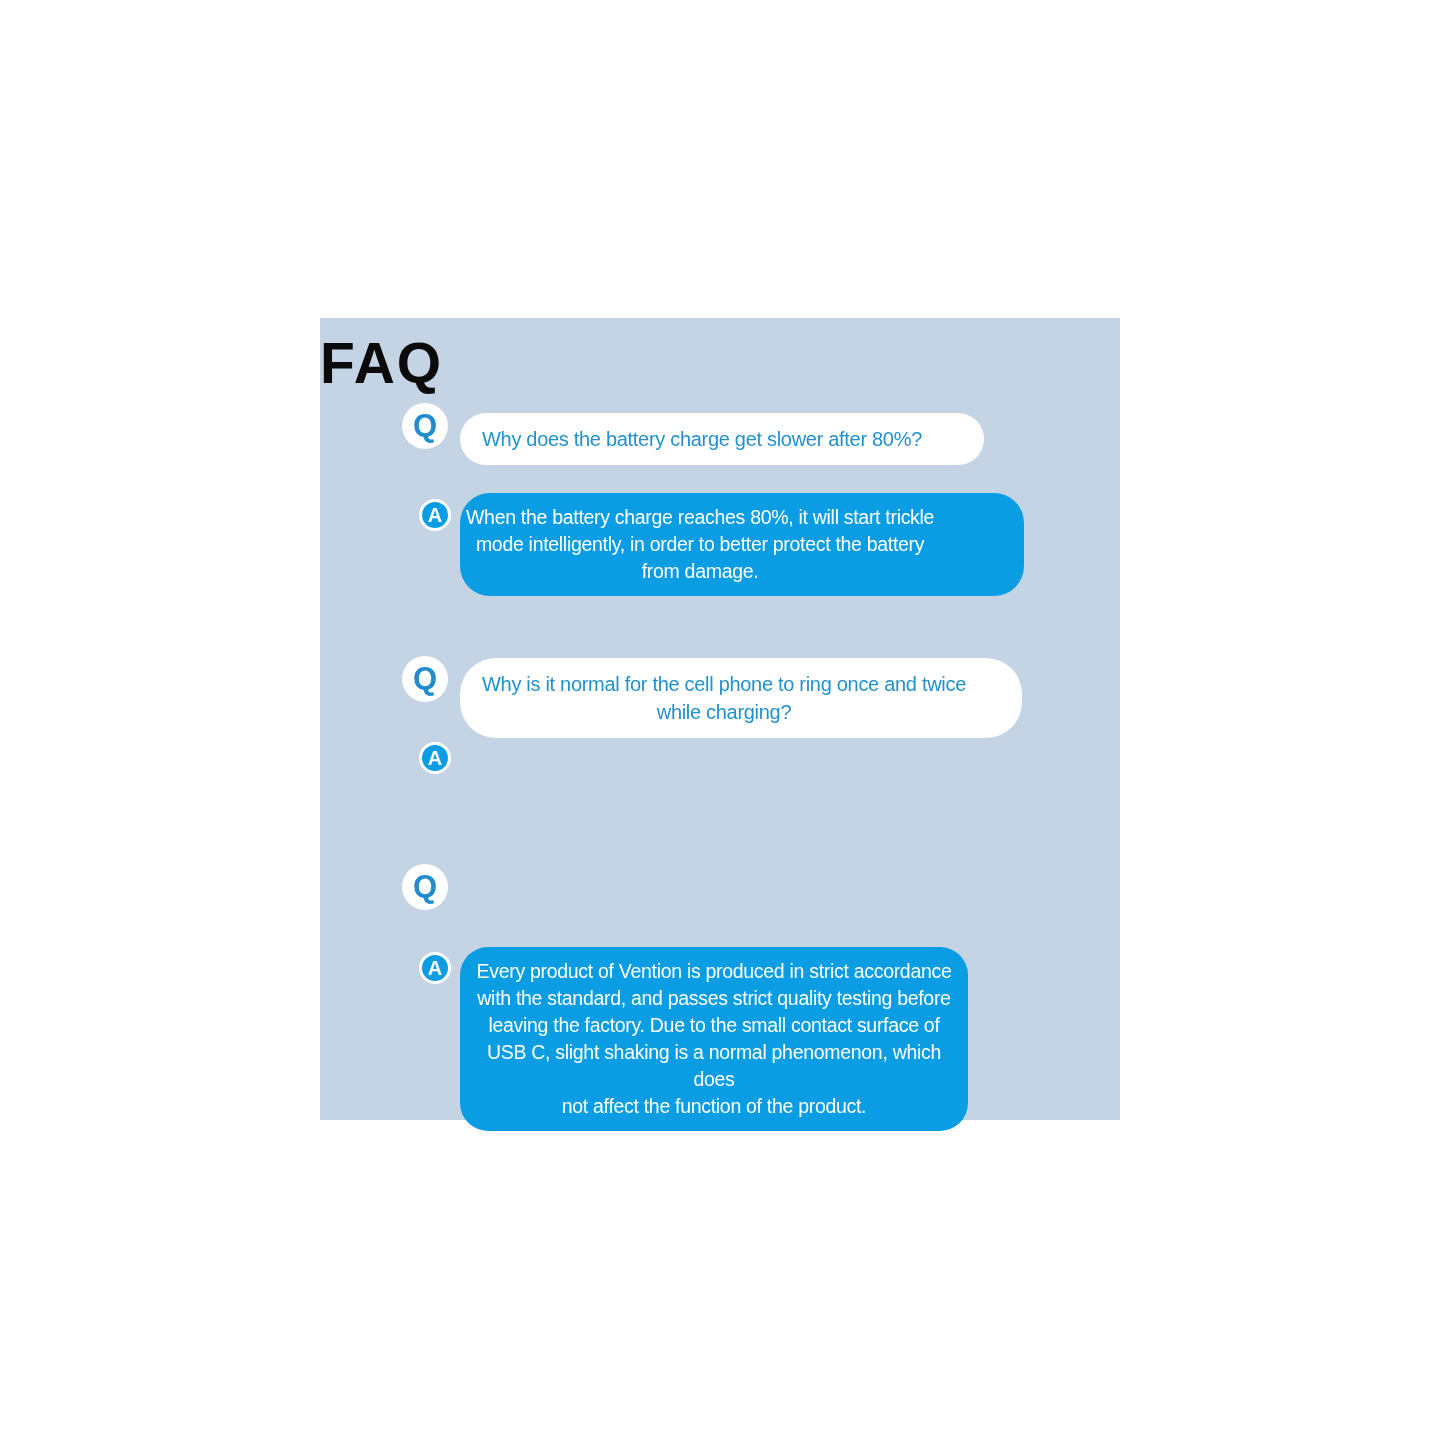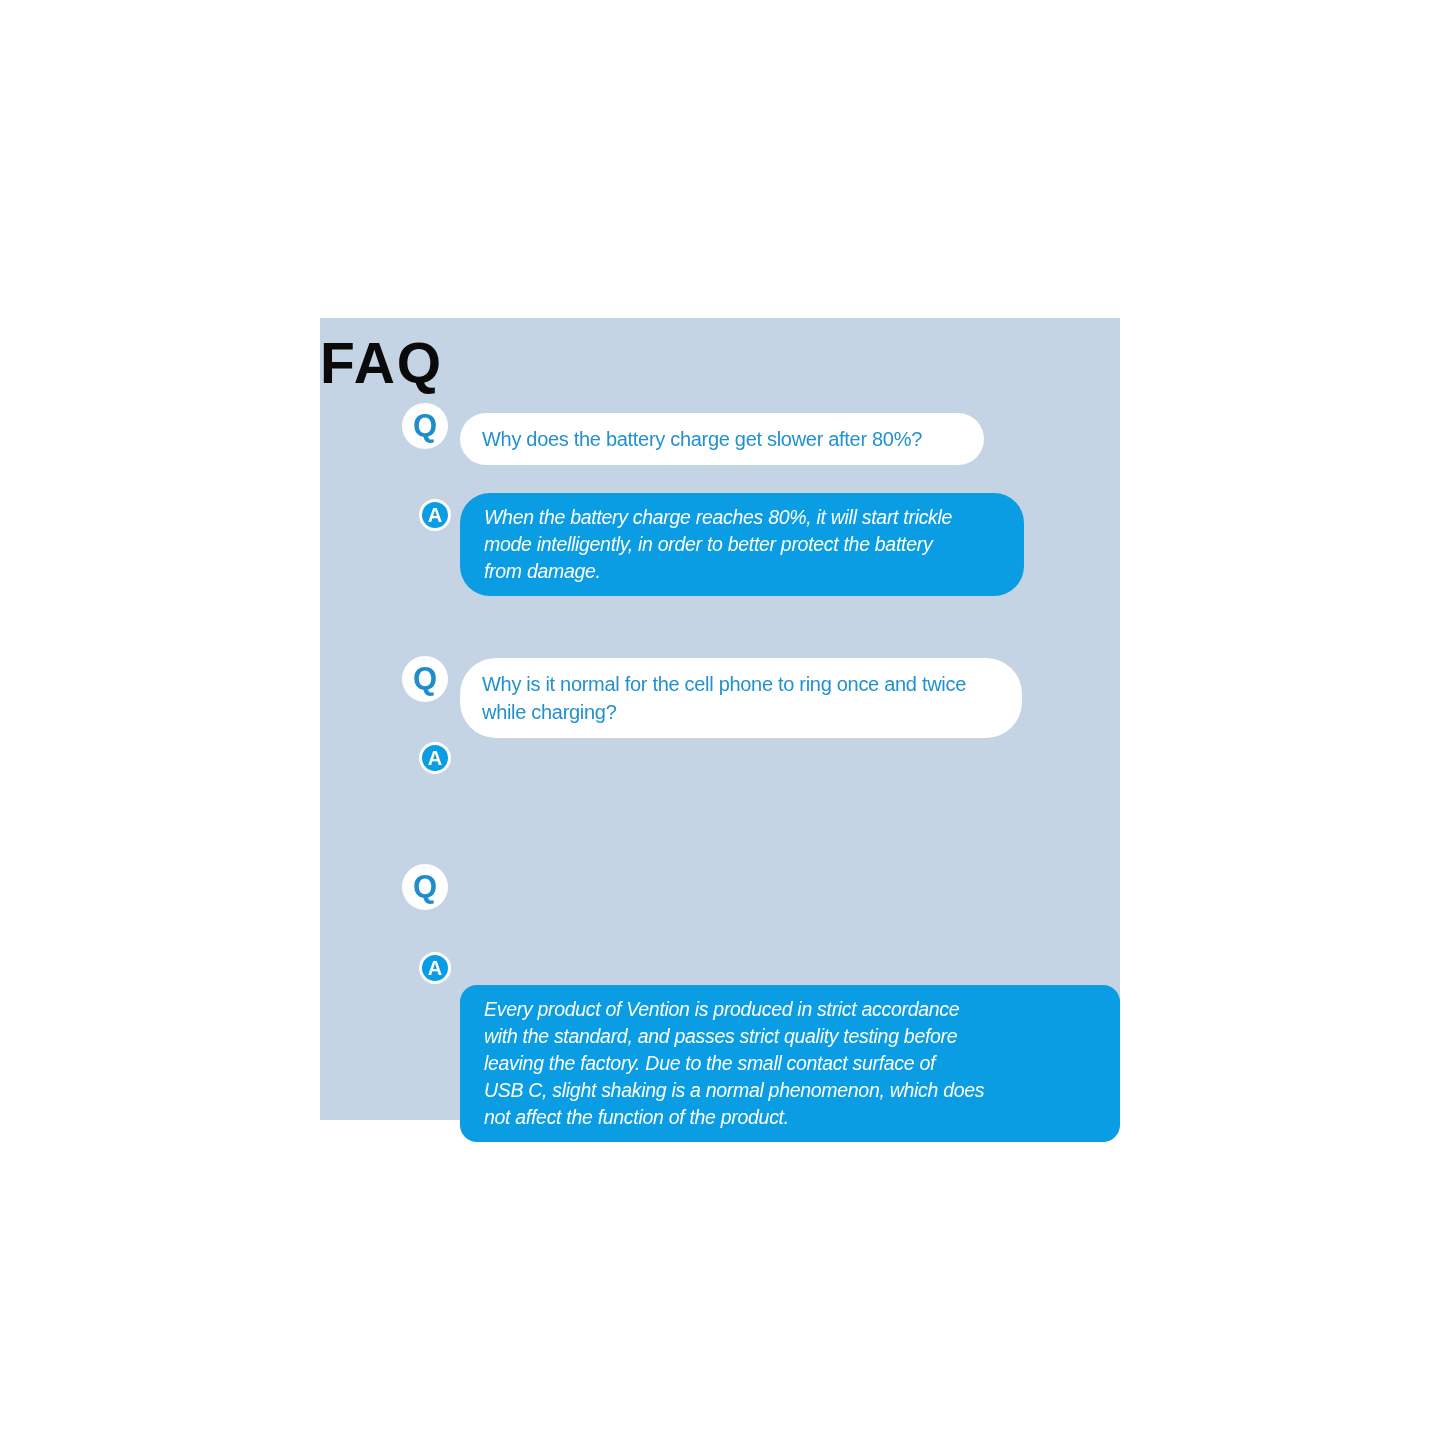--- a/index.html
+++ b/index.html
@@ -44,53 +44,53 @@
     background: #0a9de4;
     color: #ffffff;
     font-size: 20px;
     border: 3px solid #ffffff;
   }
   .bubble {
     position: absolute;
     left: 140px;
     display: flex;
     align-items: center;
+    text-align: center;
   }
   .q-bubble {
     background: #ffffff;
     color: #2191d0;
     padding: 12px 22px;
     font-size: 20px;
     line-height: 28px;
     letter-spacing: -0.3px;
   }
   .a-bubble {
     background: #0a9de4;
     color: #ffffff;
-    padding: 11px 24px;
+    padding: 11px 6px;
     font-size: 19.5px;
     line-height: 27px;
     letter-spacing: -0.3px;
-    font-style: italic;
   }
   .bubble-text { white-space: pre-line; }
 
   
   .q1-badge  { left: 82px;  top: 85px; }
   .q1-bubble { top: 95px;  width: 524px; min-height: 50px; border-radius: 26px; }
   .a1-badge  { left: 99px;  top: 181px; }
   .a1-bubble { top: 175px; width: 564px; border-radius: 30px; }
   .q2-badge  { left: 82px;  top: 338px; }
   .q2-bubble { top: 340px; width: 562px; border-radius: 36px; }
   .a2-badge  { left: 99px;  top: 424px; }
   .a2-bubble { top: 419px; width: 560px; border-radius: 28px; }
   .q3-badge  { left: 82px;  top: 546px; }
   .q3-bubble { top: 536px; width: 554px; border-radius: 36px; }
   .a3-badge  { left: 99px;  top: 634px; }
-  .a3-bubble { top: 629px; width: 660px; border-radius: 17px; margin-top: 38px; }
+  .a3-bubble { top: 629px; width: 508px; border-radius: 28px; }
 </style>
 </head>
 <body>
 
 <div class="panel">
 
   <div class="faq-title">FAQ</div>
 
   <div class="badge q-badge q1-badge">
     <span>Q</span>

